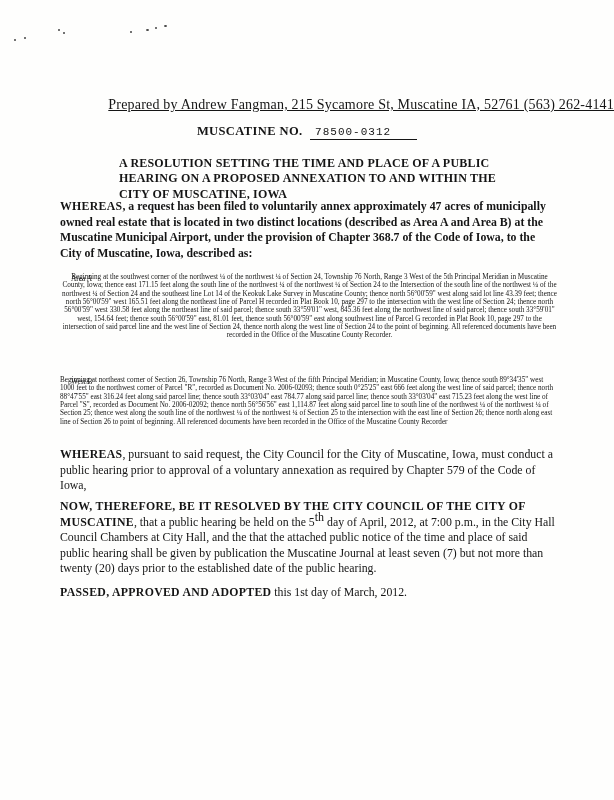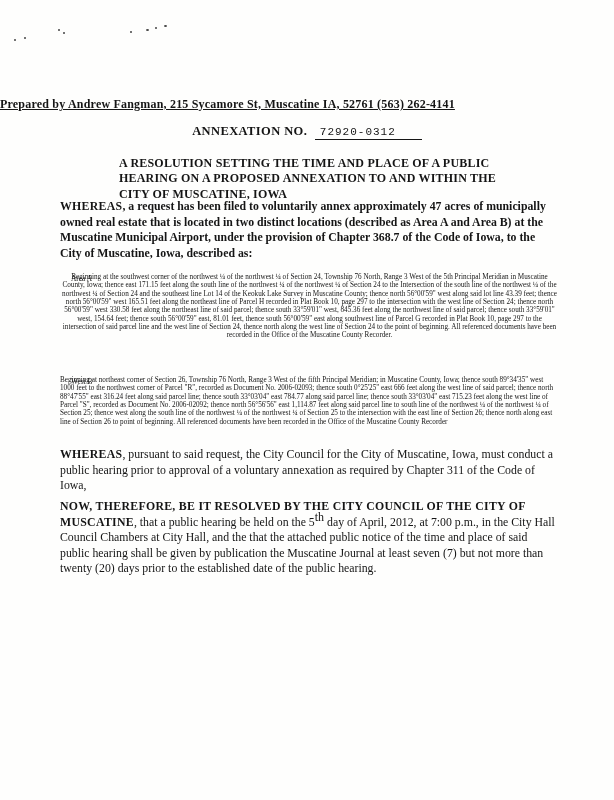--- a/index.html
+++ b/index.html
@@ -10,23 +10,23 @@
     background: #fefefd;
     font-family: "Liberation Serif", serif;
     color: #151515;
     overflow: hidden;
   }
   .speck { position: absolute; background: #444; border-radius: 50%; }
 
   .prepared {
     position: absolute;
     top: 97px; left: 0; width: 100%;
-    text-align: left;
-    font-size: 12px;
-    font-weight: bold;
+    text-align: right;
+    font-size: 14px;
+    font-weight: normal;
   }
   .prepared span { text-decoration: underline; letter-spacing: 0.2px; }
 
   .res-line {
     position: absolute;
     top: 124px; left: 0; width: 100%;
     text-align: center;
     font-size: 12.5px;
     font-weight: bold;
     letter-spacing: 0.4px;
@@ -100,32 +100,33 @@
     <i class="speck" style="left:146px; top:29px; width:3px; height:2px;"></i>
     <i class="speck" style="left:155px; top:27px; width:2px; height:2px;"></i>
     <i class="speck" style="left:164px; top:25px; width:3px; height:2px;"></i>
   </div>
 
   <div class="prepared">
     <span>Prepared by Andrew Fangman, 215 Sycamore St, Muscatine IA, 52761 (563) 262-4141</span>
   </div>
 
   <div class="res-line">
-    <span>ANNEXATION NO.</span>
-    <span class="res-number">72920-0312</span>
+    <span>MUSCATINE NO.</span>
+    <span class="res-number">78500-0312</span>
   </div>
 
   <h1 class="title">A RESOLUTION SETTING THE TIME AND PLACE OF A PUBLIC HEARING ON A PROPOSED ANNEXATION TO AND WITHIN THE CITY OF MUSCATINE, IOWA</h1>
 
   <p class="body-para whereas1"><b>WHEREAS</b><span>, a request has been filed to voluntarily annex approximately 47 acres of municipally owned real estate that is located in two distinct locations (described as Area A and Area B) at the Muscatine Municipal Airport, under the provision of Chapter 368.7 of the Code of Iowa, to the City of Muscatine, Iowa, described as:</span></p>
 
   <p class="fine-label area-a-label">Area A</p>
   <p class="fine-text area-a-text">Beginning at the southwest corner of the northwest ¼ of the northwest ¼ of Section 24, Township 76 North, Range 3 West of the 5th Principal Meridian in Muscatine County, Iowa; thence east 171.15 feet along the south line of the northwest ¼ of the northwest ¼ of Section 24 to the Intersection of the south line of the northwest ¼ of the northwest ¼ of Section 24 and the southeast line Lot 14 of the Keokuk Lake Survey in Muscatine County; thence north 56°00'59" west along said lot line 43.39 feet; thence north 56°00'59" west 165.51 feet along the northeast line of Parcel H recorded in Plat Book 10, page 297 to the intersection with the west line of Section 24; thence north 56°00'59" west 330.58 feet along the northeast line of said parcel;  thence south 33°59'01" west, 845.36 feet along the northwest line of said parcel;  thence south 33°59'01" west, 154.64 feet; thence south 56°00'59" east, 81.01 feet, thence south 56°00'59" east along southwest line of Parcel G recorded in Plat Book 10, page 297 to the intersection of said parcel line and the west line of Section 24, thence north along the west line of Section 24 to the point of beginning. All referenced documents have been recorded in the Office of the Muscatine County Recorder.</p>
 
   <p class="fine-label area-b-label">West B</p>
   <p class="fine-text area-b-text">Beginning at northeast corner of Section 26, Township 76 North, Range 3 West of the fifth Principal Meridian; in Muscatine County, Iowa; thence south 89°34'35" west 1000 feet to the northwest corner of Parcel "R", recorded as Document No. 2006-02093; thence south 0°25'25" east 666 feet along the west line of said parcel; thence north 88°47'55" east 316.24 feet along said parcel line; thence south 33°03'04" east 784.77 along said parcel line; thence south 33°03'04" east 715.23 feet along the west line of Parcel "S", recorded as Document No. 2006-02092; thence north 56°56'56" east 1,114.87 feet along said parcel line to south line of the northwest ¼ of the northwest ¼ of Section 25; thence west along the south line of the northwest ¼ of the northwest ¼ of Section 25 to the intersection with the east line of Section 26; thence north along east line of Section 26 to point of beginning. All referenced documents have been recorded in the Office of the Muscatine County Recorder</p>
 
-  <p class="body-para whereas2"><b>WHEREAS</b><span>, pursuant to said request, the City Council for the City of Muscatine, Iowa, must conduct a public hearing prior to approval of a voluntary annexation as required by Chapter 311 of the Code of Iowa,</span></p>
+  <p class="body-para whereas2"><b>WHEREAS</b><span>, pursuant to said request, the City Council for the City of Muscatine, Iowa, must conduct a public hearing prior to approval of a voluntary annexation as required by Chapter 579 of the Code of Iowa,</span></p>
 
   <p class="body-para resolved"><b>NOW, THEREFORE, BE IT RESOLVED BY THE CITY COUNCIL OF THE CITY OF MUSCATINE</b><span>, that a public hearing be held on the 5</span><sup>th</sup><span> day of April, 2012, at 7:00 p.m., in the City Hall Council Chambers at City Hall, and the that the attached public notice of the time and place of said public hearing shall be given by publication the Muscatine Journal at least seven (7) but not more than twenty (20) days prior to the established date of the public hearing.</span></p>
 
+  <p class="body-para passed"><b>PASSED, APPROVED AND ADOPTED</b><span> this 1st day of March, 2012.</span></p>
 
 </div>
 
 </body></html>

